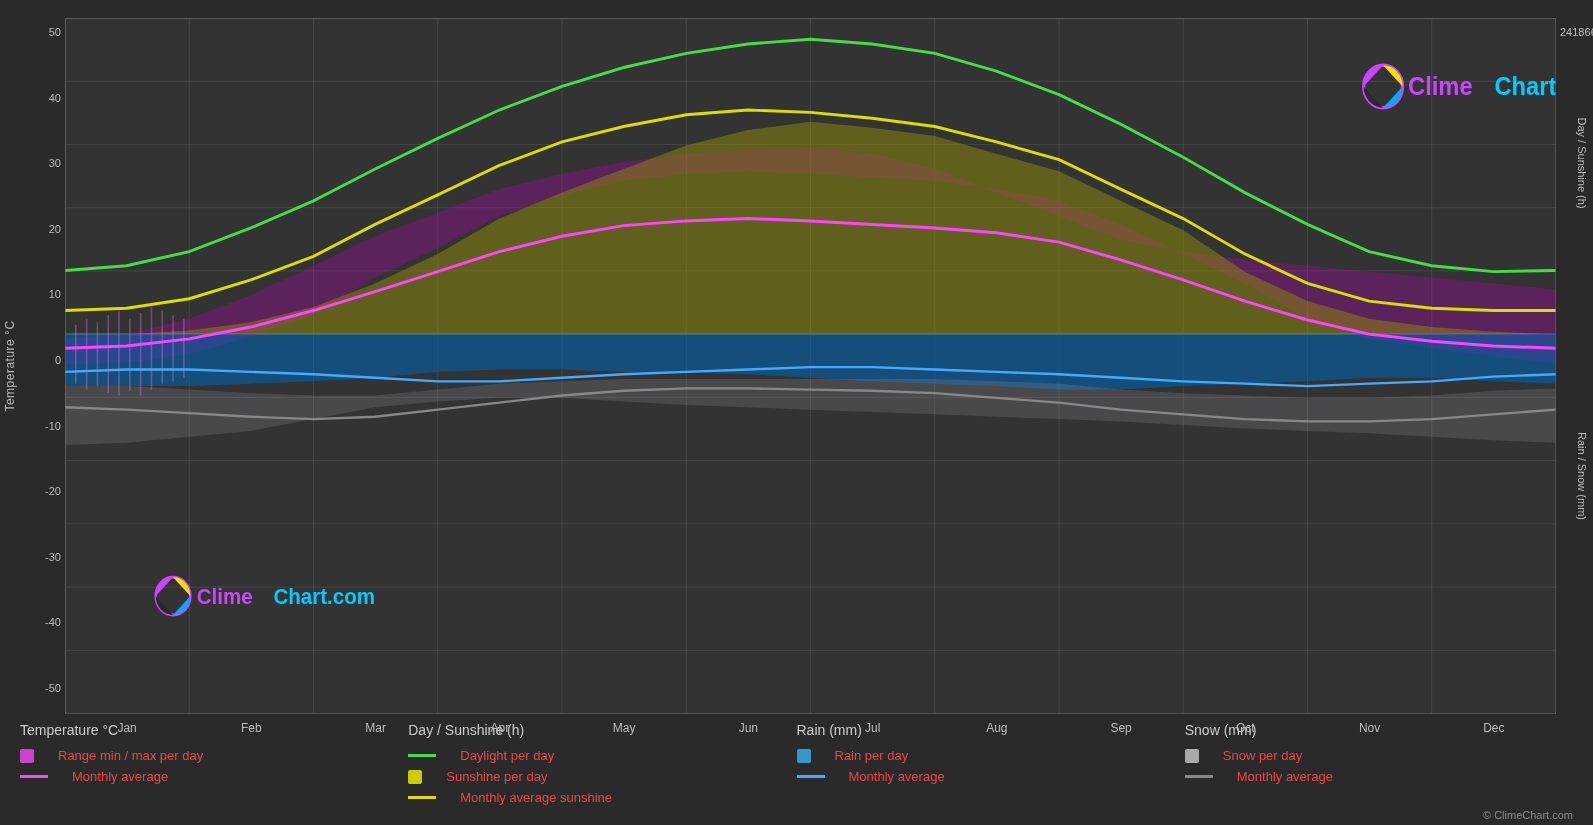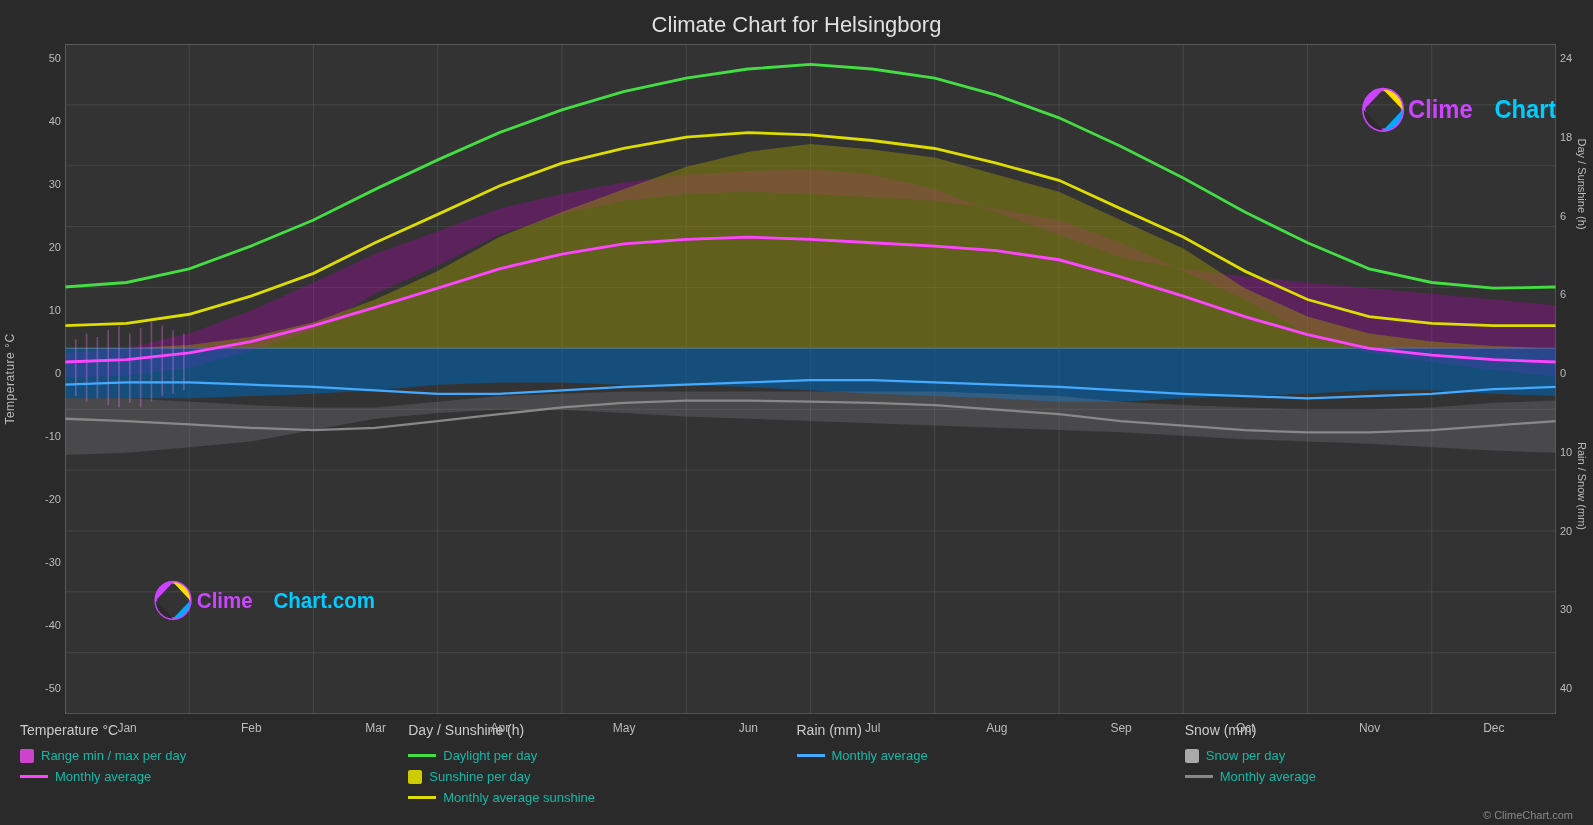--- a/index.html
+++ b/index.html
@@ -55,23 +55,23 @@
       gap: 6px;
     }
     .legend-col-title {
       font-size: 14px;
       color: #ccc;
       margin-bottom: 4px;
     }
     .legend-item {
       display: flex;
       align-items: center;
-      gap: 7px;
+      gap: 24px;
       font-size: 13px;
-      color: #14b8a6;
+      color: #ef4444;
     }
     .legend-line {
       width: 28px;
       height: 3px;
       flex-shrink: 0;
     }
     .legend-box {
       width: 14px;
       height: 14px;
       flex-shrink: 0;
@@ -82,21 +82,20 @@
       font-size: 11px;
       color: #888;
     }
   </style>
 </head>
 <body>
 
 <div class="chart-container">
 
   <div class="chart-header">
-    <div class="chart-title">Climate Chart for Helsingborg</div>
   </div>
 
   <div style="flex:1; display:flex; flex-direction:column; position:relative; margin: 2px 0 0 0;">
     <div style="flex:1; display:flex; position:relative;">
 
       <div style="width:20px; display:flex; align-items:center; justify-content:center; position:relative;">
         <span style="position:absolute; white-space:nowrap; font-size:12px; color:#bbb; transform:rotate(-90deg); letter-spacing:0.5px;">Temperature °C</span>
       </div>
 
       <div style="width:45px; display:flex; flex-direction:column; justify-content:space-between; padding:8px 4px 20px 0; align-items:flex-end;">
@@ -238,21 +237,21 @@
           <span class="x-label">Jun</span>
           <span class="x-label">Jul</span>
           <span class="x-label">Aug</span>
           <span class="x-label">Sep</span>
           <span class="x-label">Oct</span>
           <span class="x-label">Nov</span>
           <span class="x-label">Dec</span>
         </div>
       </div>
 
-      <div style="width:15px; display:flex; flex-direction:column; justify-content:space-between; padding:8px 0 20px 4px; align-items:flex-start;">
+      <div style="width:15px; display:flex; padding:8px 0 20px 4px; align-items:flex-start;">
         <span class="y-label">24</span>
         <span class="y-label">18</span>
         <span class="y-label">6</span>
         <span class="y-label">6</span>
         <span class="y-label">0</span>
         <span class="y-label">10</span>
         <span class="y-label">20</span>
         <span class="y-label">30</span>
         <span class="y-label">40</span>
       </div>
@@ -290,20 +289,24 @@
       </div>
       <div class="legend-item">
         <div class="legend-line" style="background:#dddd00;"></div>
         <span>Monthly average sunshine</span>
       </div>
     </div>
 
     <div class="legend-col">
       <div class="legend-col-title">Rain (mm)</div>
       <div class="legend-item">
+        <div class="legend-box" style="background:#3399cc; border-radius:2px;"></div>
+        <span>Rain per day</span>
+      </div>
+      <div class="legend-item">
         <div class="legend-line" style="background:#44aaff;"></div>
         <span>Monthly average</span>
       </div>
     </div>
 
     <div class="legend-col">
       <div class="legend-col-title">Snow (mm)</div>
       <div class="legend-item">
         <div class="legend-box" style="background:#aaaaaa; border-radius:2px;"></div>
         <span>Snow per day</span>

